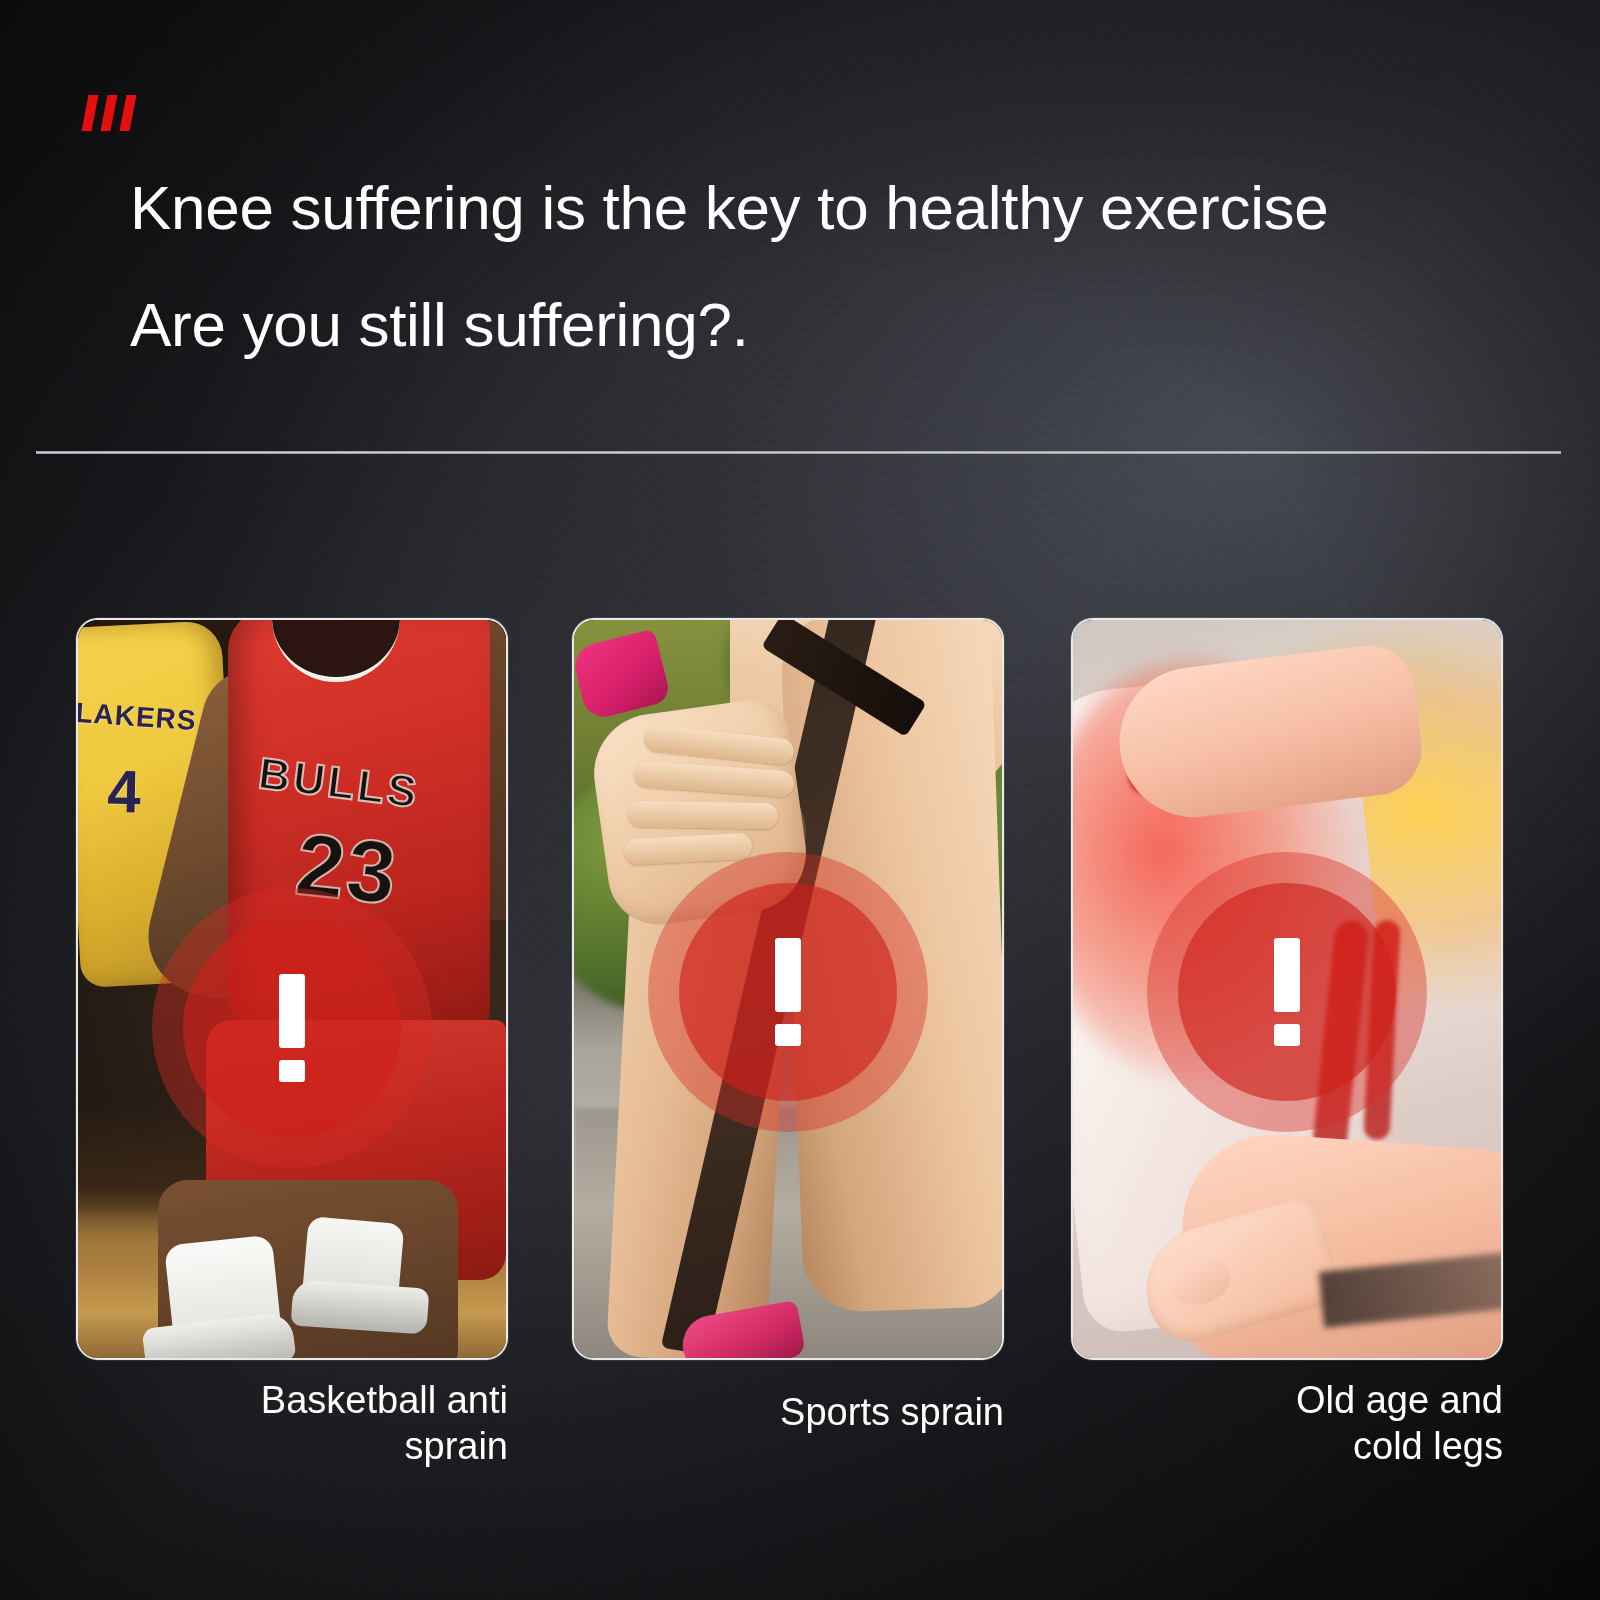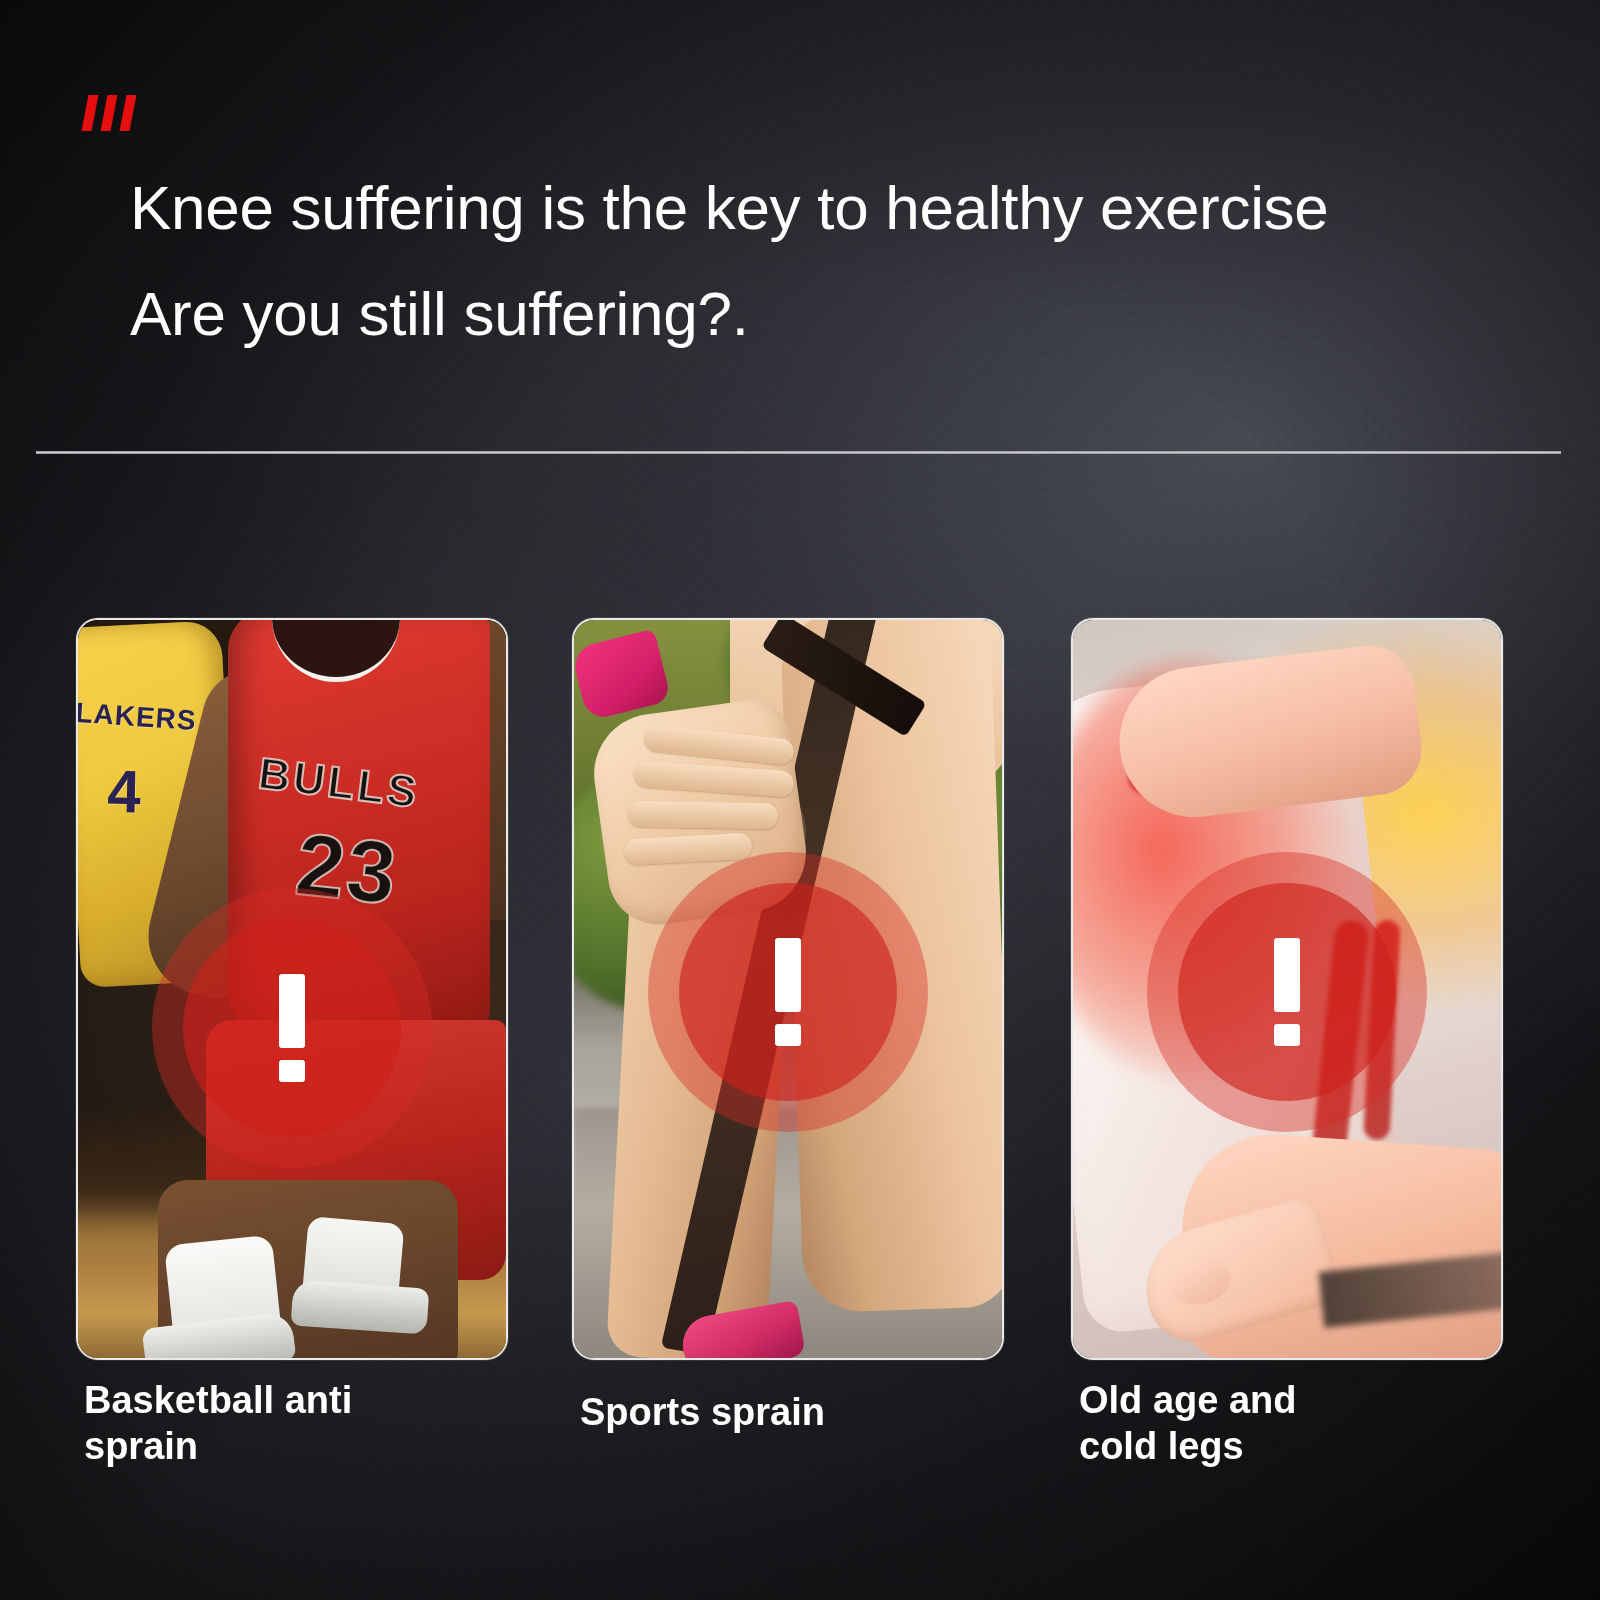--- a/index.html
+++ b/index.html
@@ -53,21 +53,21 @@
   .headline{
     position:absolute; left:130px; top:113px;
     width:1440px;
     color:#ffffff;
     font-size:62px;
     line-height:1.02;
     font-weight:400;
     letter-spacing:-0.3px;
     white-space:pre-line;
   }
-  .headline .l2{ display:block; margin-top:43px; }
+  .headline .l2{ display:block; margin-top:54px; }
 
   .divider{
     position:absolute; left:36px; top:451px;
     width:1525px; height:3px;
     background:linear-gradient(180deg,#7e8086 0%, #d3d5d8 40%, #b7b9bd 75%, #6d6f74 100%);
   }
 
   
   .cards{
     position:absolute; left:0; top:618px; width:1600px; height:900px;
@@ -358,26 +358,26 @@
   .marker .bang .dot{
     position:absolute; left:0; bottom:0; width:26px; height:22px;
     background:#ffffff; border-radius:3px;
   }
   .m1{ top:268px; }
   .m2{ top:232px; }
   .m3{ top:232px; }
 
   
   .caption{
-    position:absolute; top:760px; left:8px; width:432px;
-    text-align:left;
+    position:absolute; top:760px; left:0; width:432px;
+    text-align:right;
     color:#ffffff;
     font-size:38px;
     line-height:1.20;
-    font-weight:700;
+    font-weight:400;
     white-space:pre-line;
   }
   .caption.tight{ top:772px; }
 </style>
 </head>
 <body>
 
 <div id="page-root"></div>
 
 <div class="layer">

